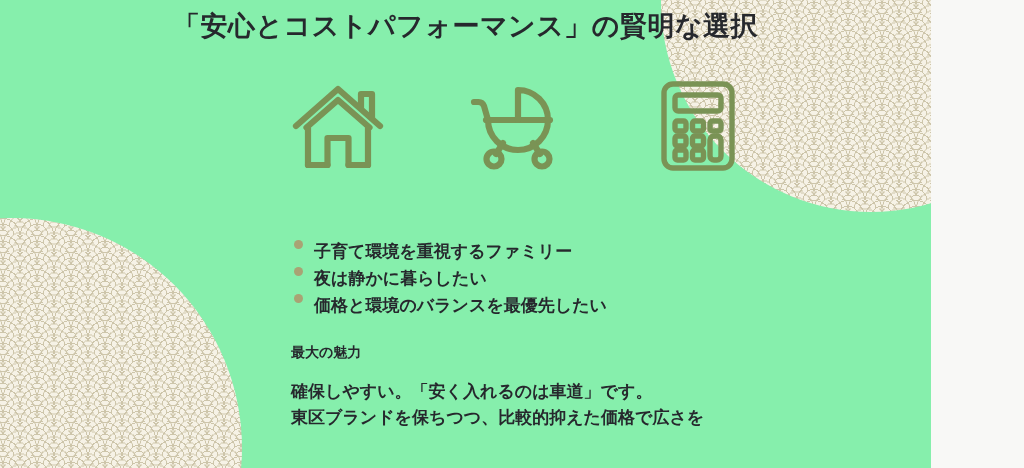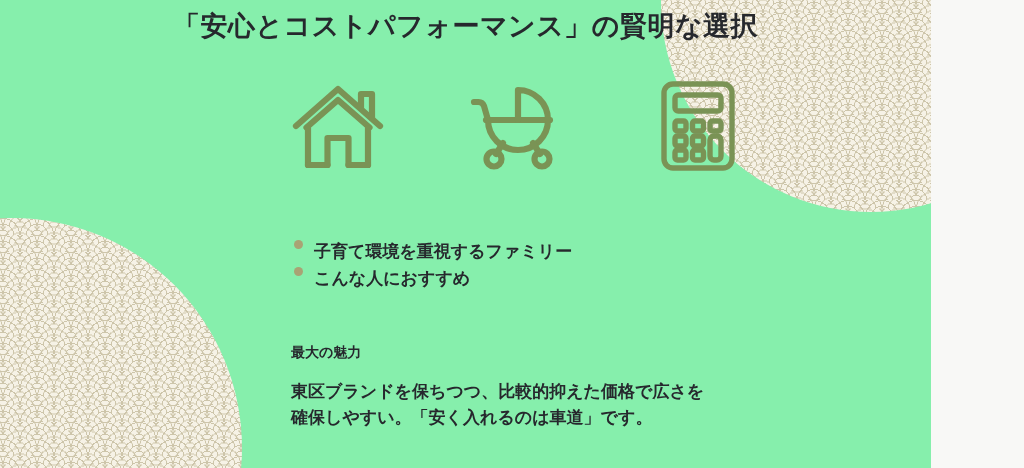--- a/index.html
+++ b/index.html
@@ -234,23 +234,27 @@
   </div>
 
 
   <ul class="bullet-list">
     <li class="bullet-item">
       <span class="bullet-dot"></span>
       <span>子育て環境を重視するファミリー</span>
     </li>
     <li class="bullet-item">
       <span class="bullet-dot"></span>
-      <span>こんな人におすすめ</span>
+      <span>夜は静かに暮らしたい</span>
+    </li>
+    <li class="bullet-item">
+      <span class="bullet-dot"></span>
+      <span>価格と環境のバランスを最優先したい</span>
     </li>
   </ul>
 
   <div class="appeal-heading">最大の魅力</div>
   <div class="appeal-body">
+    <span class="appeal-line">確保しやすい。「安く入れるのは車道」です。</span>
     <span class="appeal-line">東区ブランドを保ちつつ、比較的抑えた価格で広さを</span>
-    <span class="appeal-line">確保しやすい。「安く入れるのは車道」です。</span>
   </div>
 
 </div>
 
 </body></html>

